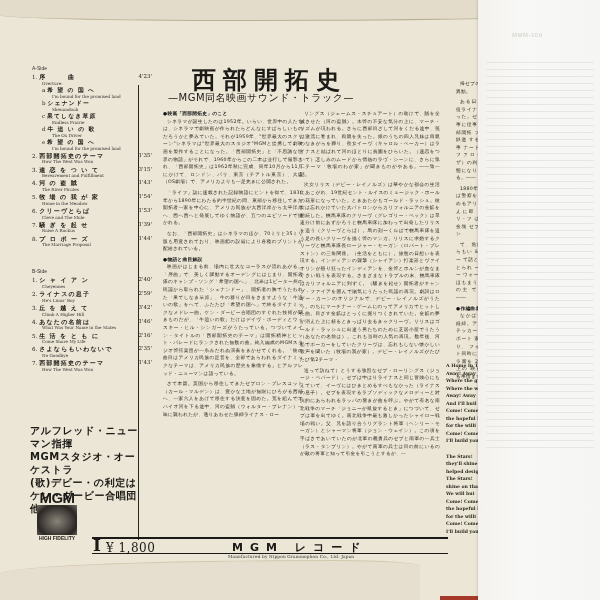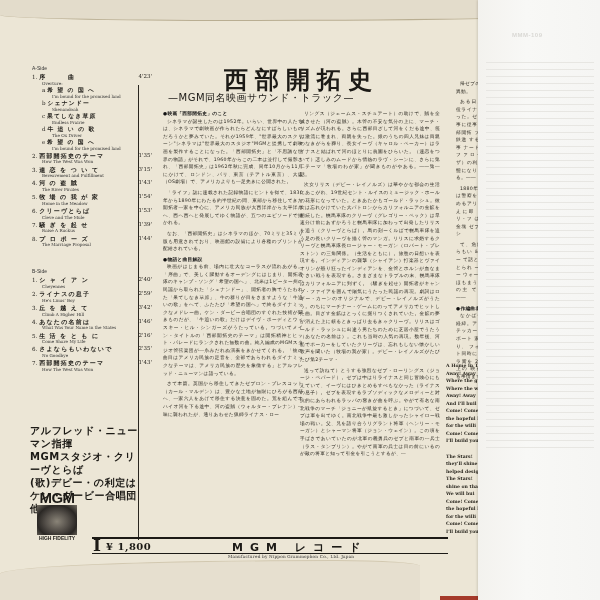--- a/index.html
+++ b/index.html
@@ -66,33 +66,33 @@
     .price-bar-top {
       position: absolute; left: 92px; top: 537px; width: 356px; height: 2px; background: #1c1a16;
     }
     .price-bar-bottom {
       position: absolute; left: 92px; top: 553px; width: 356px; height: 1px; background: #1c1a16;
     }
     .price-i {
       position: absolute; left: 93px; top: 537px; font-size: 17px; font-weight: bold; line-height: 17px;
     }
     .price {
-      position: absolute; left: 106px; top: 541px; font-size: 10px; letter-spacing: 0.5px; font-weight: bold;
+      position: absolute; left: 106px; top: 541px; font-size: 12px; letter-spacing: 0.5px;
     }
     .label-name {
       position: absolute; left: 232px; top: 540px;
       font-family: "DejaVu Sans", sans-serif; font-weight: bold; font-size: 11px; letter-spacing: 7px;
     }
     .manufacturer {
       position: absolute; left: 228px; top: 554px; font-size: 4.2px; color: #333; letter-spacing: 0.2px;
     }
 
     
     .title {
-      position: absolute; left: 224px; top: 64px;
+      position: absolute; left: 192px; top: 64px;
       font-family: "DejaVu Sans", sans-serif; font-weight: bold; font-size: 24px; letter-spacing: 7px;
     }
     .subtitle {
       position: absolute; left: 168px; top: 91px;
       font-family: "DejaVu Sans", sans-serif; font-size: 10px; letter-spacing: 0.5px;
     }
     .article {
       position: absolute; top: 110px; height: 415px; overflow: hidden;
       font-family: "DejaVu Sans", sans-serif; font-size: 4.7px; line-height: 7.6px;
       color: #2c2922; text-align: justify; letter-spacing: 0.3px;
@@ -236,21 +236,21 @@
           <span class="dur">1'43'</span>
         </div>
       <div class="track-en">How The West Was Won</div>
     </div>
   </div>
 
   <div class="vrule"></div>
 
   <div class="credits">
     <div>アルフレッド・ニューマン指揮</div>
-    <div>MGMスタジオ・クリーヴとらば</div>
+    <div>MGMスタジオ・オーケストラ</div>
     <div>(歌)デビー・の利定は</div>
     <div>ケン・ダービー合唱団 他</div>
   </div>
 
   <div class="mgm-logo">
     <div class="word">MGM</div>
     <div class="lion"></div>
     <div class="hf">HIGH FIDELITY</div>
   </div>
 

